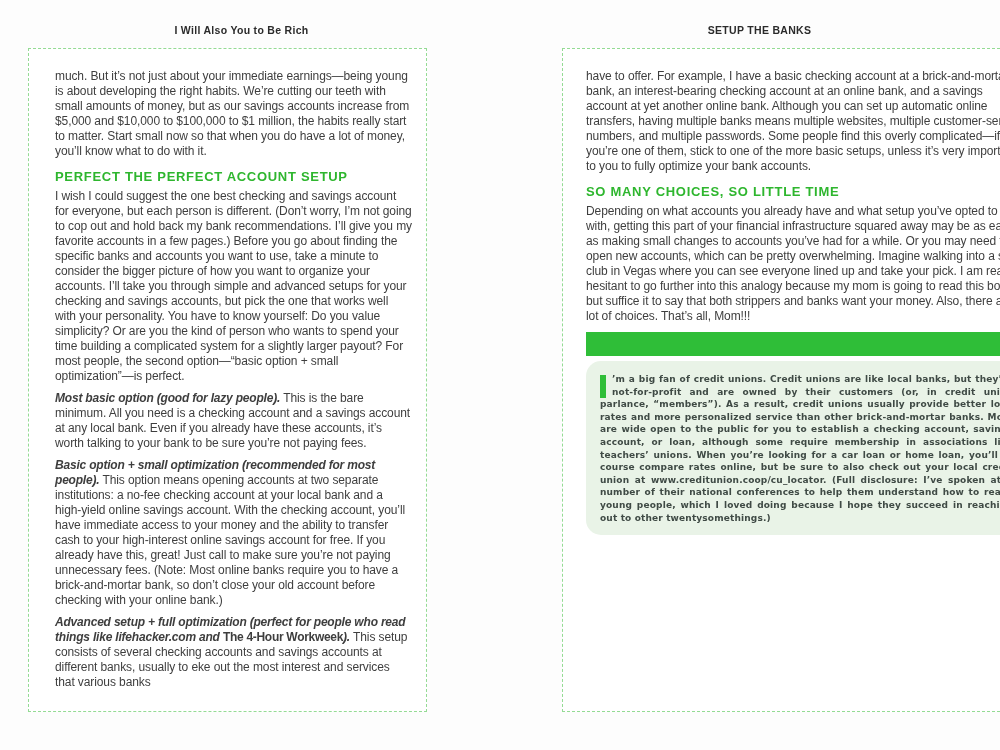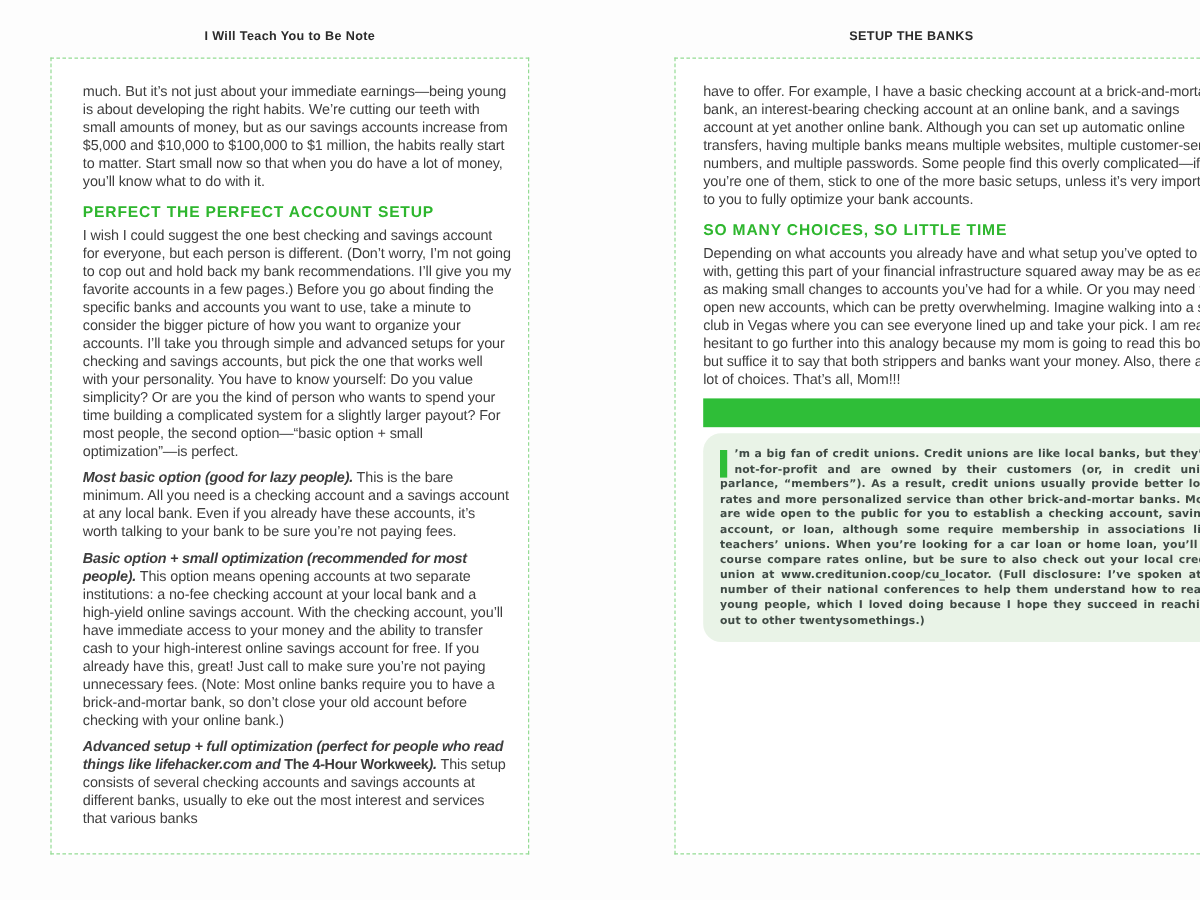--- a/index.html
+++ b/index.html
@@ -32,21 +32,21 @@
   .running-head.left{left:42px;width:399px;}
   .running-head.right{left:562px;width:395px;}
   .page{
     position:absolute;
     top:48px;
     height:664px;
     border:1px dashed var(--border-green);
     background:#fff;
     overflow:hidden;
   }
-  .page.left{left:42px;width:399px;padding:20px 14px 0 26px;}
+  .page.left{left:28px;width:399px;padding:20px 14px 0 26px;}
   .page.right{left:562px;width:478px;padding:20px 12px 0 23px;}
   .body-par{
     font-size:12px;
     line-height:15px;
     letter-spacing:-.1px;
     color:var(--body-text);
     margin-bottom:7px;
     text-align:left;
   }
   .green-heading{
@@ -109,21 +109,21 @@
     font-weight:bold;
     color:var(--page-number);
     margin-top:36px;
   }
   .page-number.left{left:55px;}
   .page-number.right{left:562px;width:395px;text-align:right;}
 </style>
 </head>
 <body>
 
-<div class="running-head left">I Will Teach You to Be Note</div>
+<div class="running-head left">I Will Also You to Be Rich</div>
 <div class="running-head right">SETUP THE BANKS</div>
 
 <div class="page left">
   <p class="body-par">much. But it’s not just about your immediate earnings—being young is about developing the right habits. We’re cutting our teeth with small amounts of money, but as our savings accounts increase from $5,000 and $10,000 to $100,000 to $1 million, the habits really start to matter. Start small now so that when you do have a lot of money, you’ll know what to do with it.</p>
 
   <h2 class="green-heading">PERFECT THE PERFECT ACCOUNT SETUP</h2>
 
   <p class="body-par">I wish I could suggest the one best checking and savings account for everyone, but each person is different. (Don’t worry, I’m not going to cop out and hold back my bank recommendations. I’ll give you my favorite accounts in a few pages.) Before you go about finding the specific banks and accounts you want to use, take a minute to consider the bigger picture of how you want to organize your accounts. I’ll take you through simple and advanced setups for your checking and savings accounts, but pick the one that works well with your personality. You have to know yourself: Do you value simplicity? Or are you the kind of person who wants to spend your time building a complicated system for a slightly larger payout? For most people, the second option—“basic option + small optimization”—is perfect.</p>
 
   <p class="body-par">

